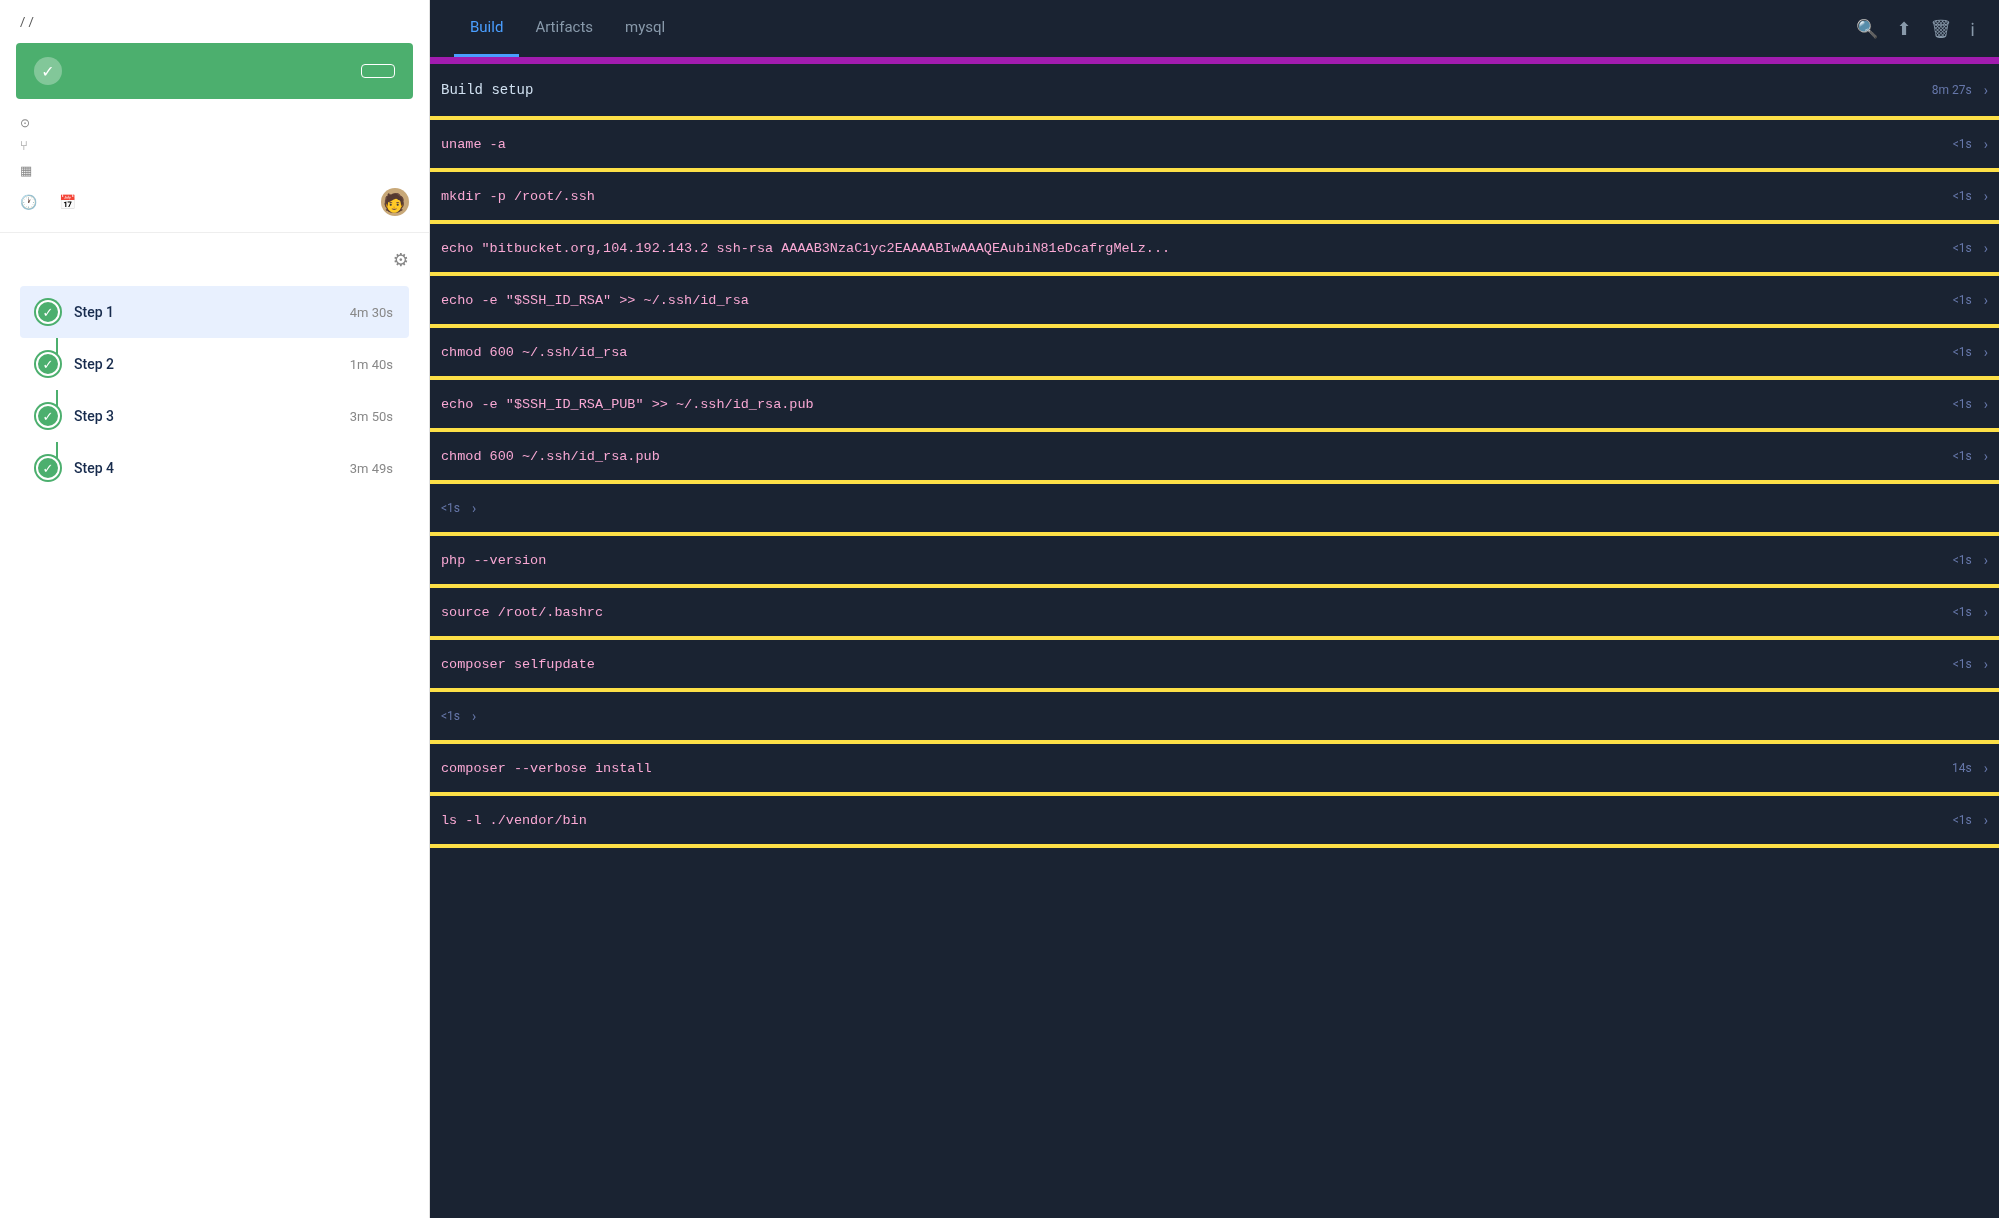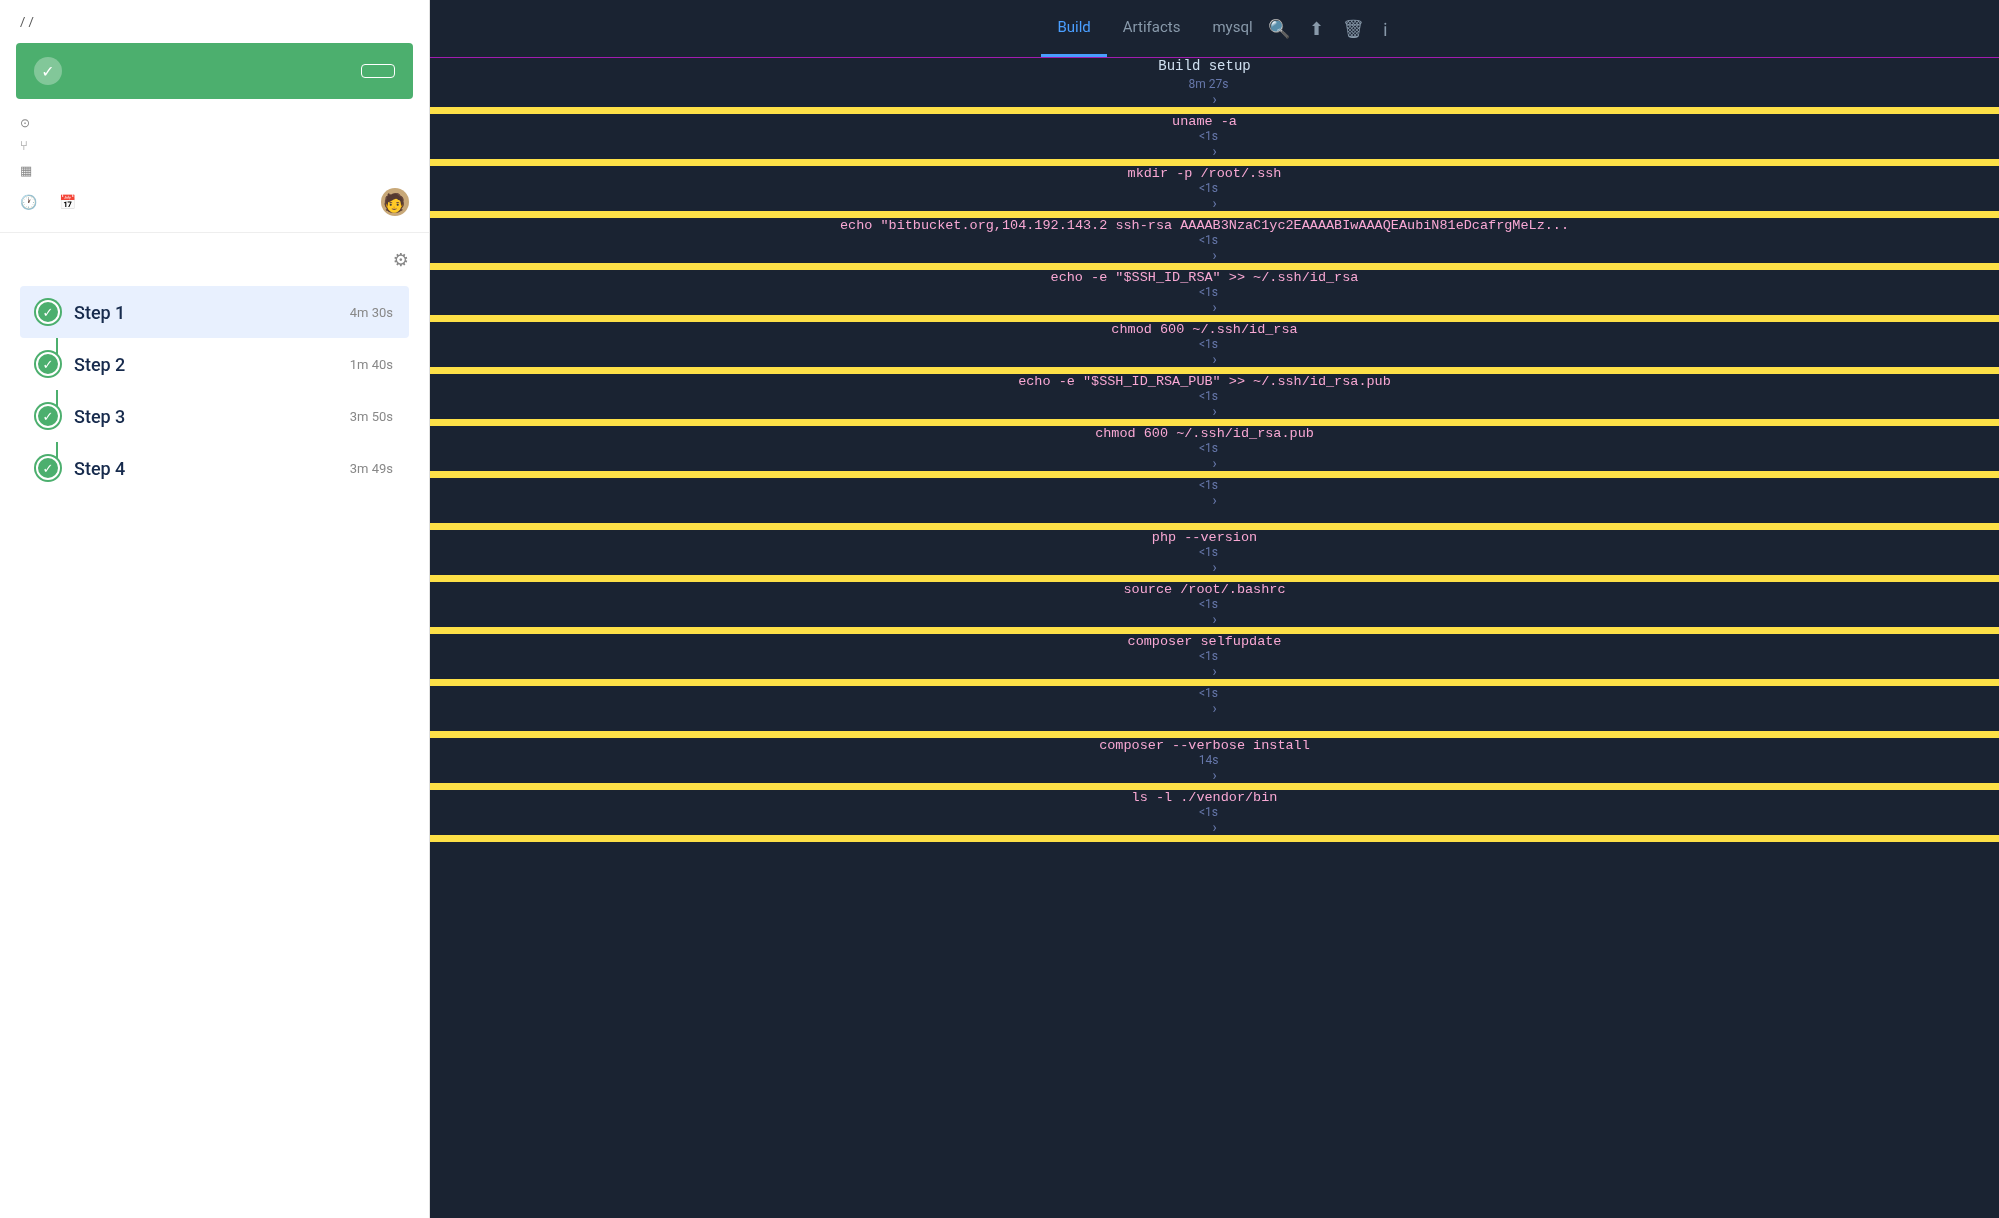--- a/index.html
+++ b/index.html
@@ -115,38 +115,38 @@
       width: 24px; height: 24px;
       border-radius: 50%;
       background: #4caf6e;
       display: flex; align-items: center; justify-content: center;
       color: #fff;
       font-size: 13px;
       flex-shrink: 0;
       border: 2px solid #fff;
       box-shadow: 0 0 0 2px #4caf6e;
     }
-    .step-label { flex: 1; font-size: 18px; color: #172b4d; font-weight: 500; }
+    .step-label { flex: 1; font-size: 14px; color: #172b4d; font-weight: 500; }
     .step-duration { font-size: 13px; color: #888; margin-left: 13px; }
 
     
     .right-panel {
       flex: 1;
       background: #1a2332;
       display: flex;
       flex-direction: column;
       overflow: hidden;
     }
 
     .right-header {
       display: flex;
       align-items: center;
-      justify-content: center;
+      justify-content: space-between;
       padding: 0 24px;
-      border-bottom: 1px solid #a21caf;
+      border-bottom: 7px solid #a21caf;
       background: #1a2332;
       flex-shrink: 0;
     }
     .tabs {
       display: flex;
       gap: 0;
     }
     .tab {
       padding: 18px 16px;
       font-size: 15px;
@@ -174,23 +174,22 @@
     .build-log {
       flex: 1;
       overflow-y: auto;
       padding: 0;
     }
     .log-row {
       display: flex;
       align-items: center;
       padding: 0 11px;
       height: 52px;
-      border-bottom: 7px solid #fde047;
-      cursor: pointer;
-      flex-direction: column;
+      border-bottom: 4px solid #fde047;
+      cursor: pointer;
     }
     .log-command {
       flex: 1;
       font-family: 'Courier New', Consolas, monospace;
       font-size: 13.5px;
       color: #f9a8d4;
       white-space: nowrap;
       overflow: hidden;
       text-overflow: ellipsis;
       padding-right: 20px;

